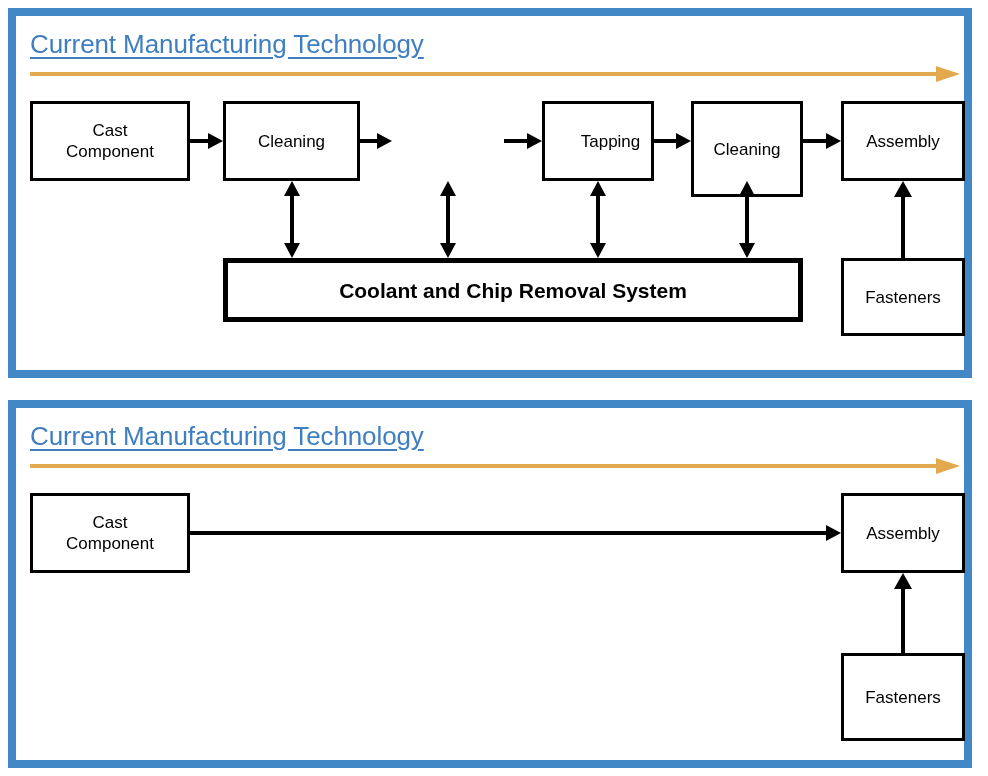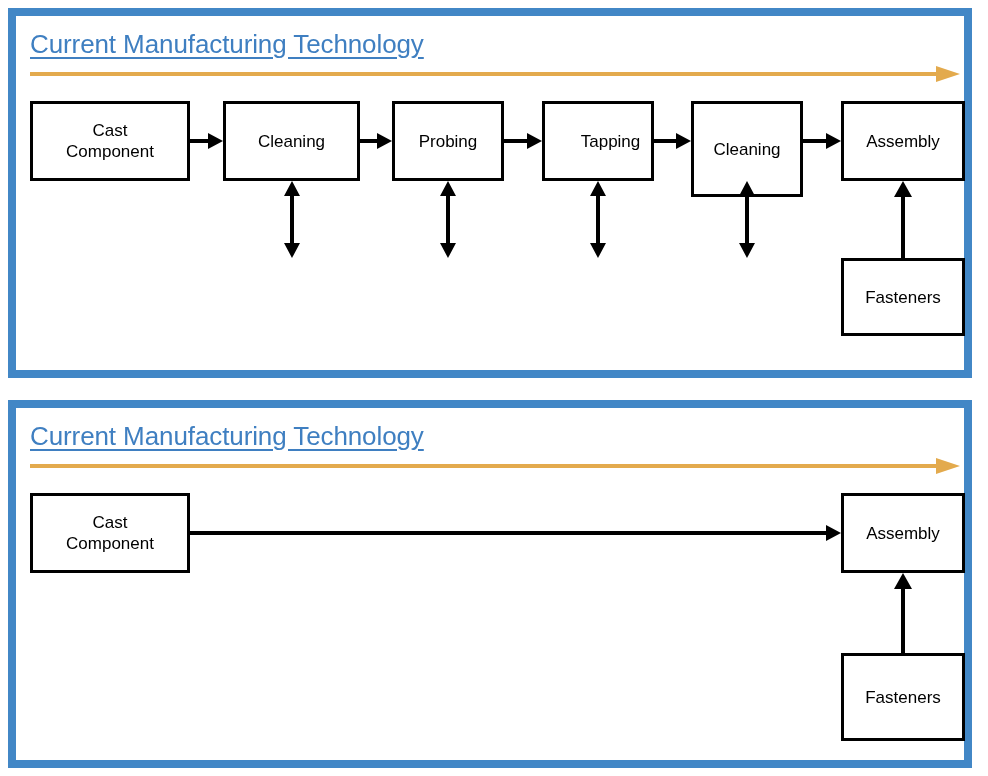--- a/index.html
+++ b/index.html
@@ -98,23 +98,20 @@
       <span>
         <span>Cast</span><br>
         <span>Component</span>
       </span>
     </div>
 
     <div class="box" style="left:207px; top:85px; width:137px; height:80px;">
       <span>Cleaning</span>
     </div>
 
-    <div class="box" style="left:376px; top:85px; width:112px; height:80px;">
-      <span>Probing</span>
-    </div>
 
     <div class="box" style="left:526px; top:85px; width:112px; height:80px;padding-left:25px;">
       <span>Tapping</span>
     </div>
 
     <div class="box" style="left:675px; top:85px; width:112px; height:96px;">
       <span>Cleaning</span>
     </div>
 
     <div class="box" style="left:825px; top:85px; width:124px; height:80px;">
@@ -181,20 +178,23 @@
     </div>
 
     <div class="connector" style="left:721px; top:165px;">
       <svg width="20" height="77" viewBox="0 0 20 77">
         <line x1="10" y1="12" x2="10" y2="65" stroke="#000" stroke-width="4"></line>
         <polygon points="2,15 10,0 18,15" fill="#000"></polygon>
         <polygon points="2,62 10,77 18,62" fill="#000"></polygon>
       </svg>
     </div>
 
+    <div class="box thick" style="left:207px; top:242px; width:580px; height:64px;">
+      <span>Coolant and Chip Removal System</span>
+    </div>
 
     <div class="connector" style="left:877px; top:165px;">
       <svg width="20" height="77" viewBox="0 0 20 77">
         <line x1="10" y1="12" x2="10" y2="77" stroke="#000" stroke-width="4"></line>
         <polygon points="1,16 10,0 19,16" fill="#000"></polygon>
       </svg>
     </div>
 
     <div class="box" style="left:825px; top:242px; width:124px; height:78px;">
       <span>Fasteners</span>

